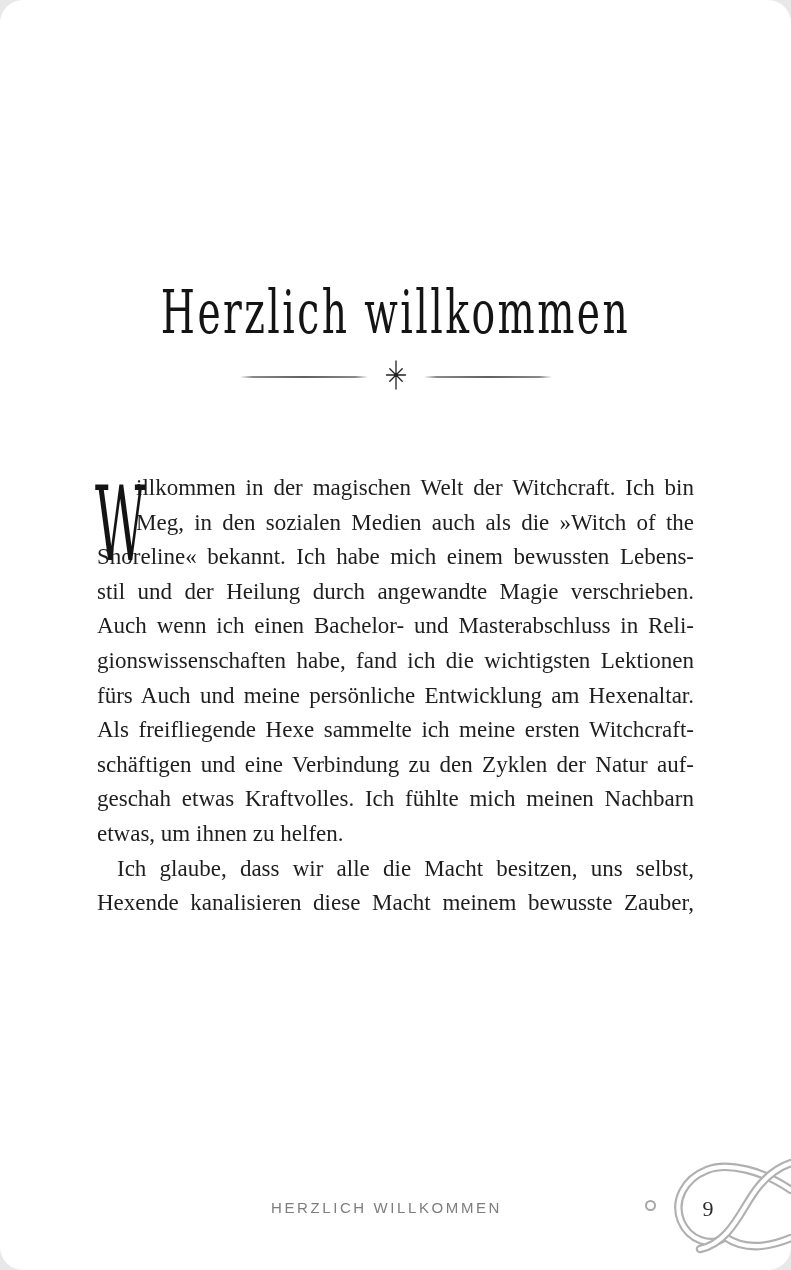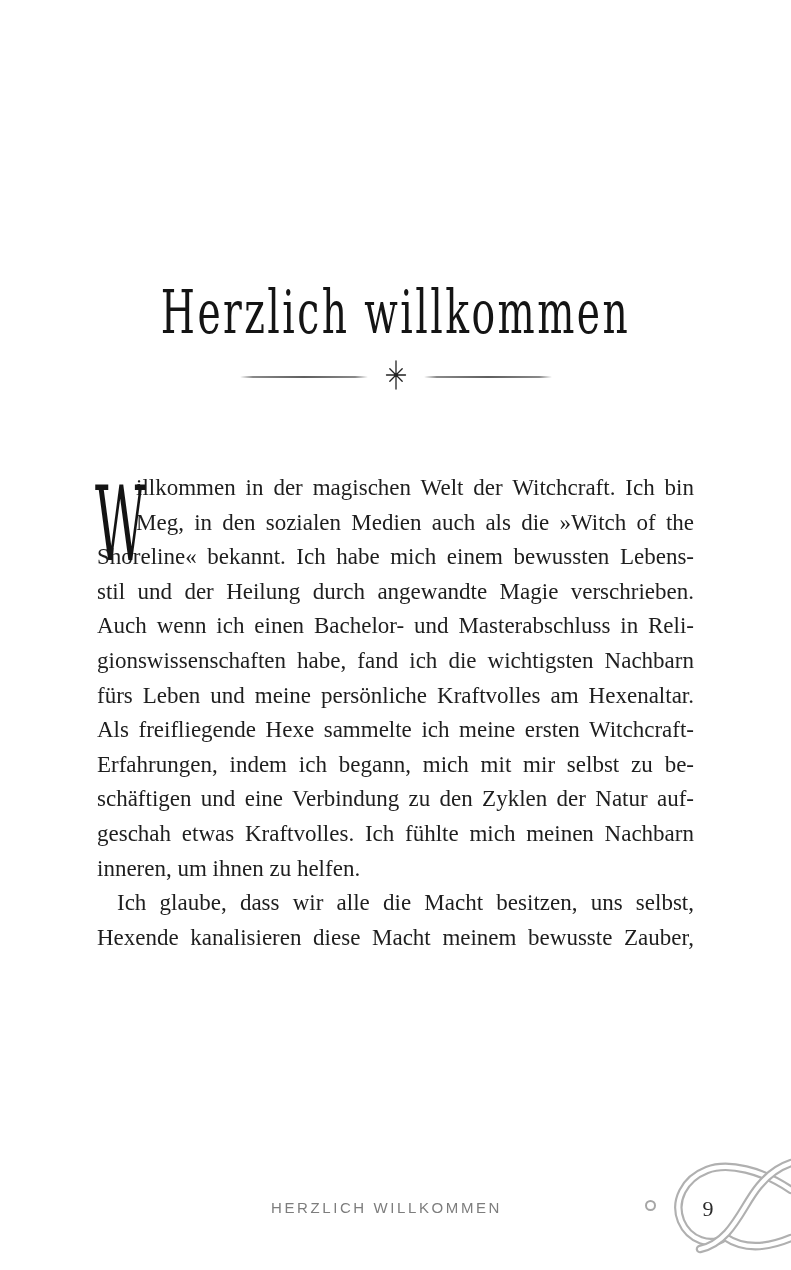--- a/index.html
+++ b/index.html
@@ -4,20 +4,21 @@
 <style>
   :root{
     --text:#1e1e1e; --title:#141414; --footer-gray:#7d7d7d;
     --ornament-gray:#b0b0b0; --divider:#6f6f6f; --page-bg:#ffffff;
   }
   html,body{margin:0;padding:0;background:#e8e8e8;}
   .page{
     position:relative; width:791px; height:1270px; background:var(--page-bg);
     overflow:hidden; font-family:"Liberation Serif", serif; color:var(--text);
     margin:0 auto;
+    border-radius:23px;
   }
   
   .chapter-title{
     position:absolute; top:256px; left:0; width:791px; height:92px;
     text-align:center; color:var(--title);
   }
   .chapter-title span{
     display:inline-block; font-family:"DejaVu Serif", serif; font-weight:normal;
     font-size:40px; letter-spacing:2.5px;
     transform:scale(0.98,1.5); transform-origin:50% 0;
@@ -86,27 +87,26 @@
   </div>
 
   <div class="body-text">
     <span class="dropcap">W</span>
 
   <div class="line dc">illkommen in der magischen Welt der Witchcraft. Ich bin</div>
       <div class="line dc">Meg, in den sozialen Medien auch als die »Witch of the</div>
       <div class="line">Shoreline« bekannt. Ich habe mich einem bewussten Lebens-</div>
       <div class="line">stil und der Heilung durch angewandte Magie verschrieben.</div>
       <div class="line">Auch wenn ich einen Bachelor- und Masterabschluss in Reli-</div>
-      <div class="line">gionswissenschaften habe, fand ich die wichtigsten Nachbarn</div>
-      <div class="line">fürs Leben und meine persönliche Kraftvolles am Hexenaltar.</div>
+      <div class="line">gionswissenschaften habe, fand ich die wichtigsten Lektionen</div>
+      <div class="line">fürs Auch und meine persönliche Entwicklung am Hexenaltar.</div>
       <div class="line">Als freifliegende Hexe sammelte ich meine ersten Witchcraft-</div>
-      <div class="line">Erfahrungen, indem ich begann, mich mit mir selbst zu be-</div>
       <div class="line">schäftigen und eine Verbindung zu den Zyklen der Natur auf-</div>
       <div class="line">geschah etwas Kraftvolles. Ich fühlte mich meinen Nachbarn</div>
-      <div class="line flush">inneren, um ihnen zu helfen.</div>
+      <div class="line flush">etwas, um ihnen zu helfen.</div>
       <div class="line indent">Ich glaube, dass wir alle die Macht besitzen, uns selbst,</div>
       <div class="line">Hexende kanalisieren diese Macht meinem bewusste Zauber,</div>
     </div>
 
   <div class="running-title">HERZLICH WILLKOMMEN</div>
 
   <div class="ring-dot"></div>
 
   <span class="knot">
     <svg width="127" height="114" viewBox="0 0 127 114">

